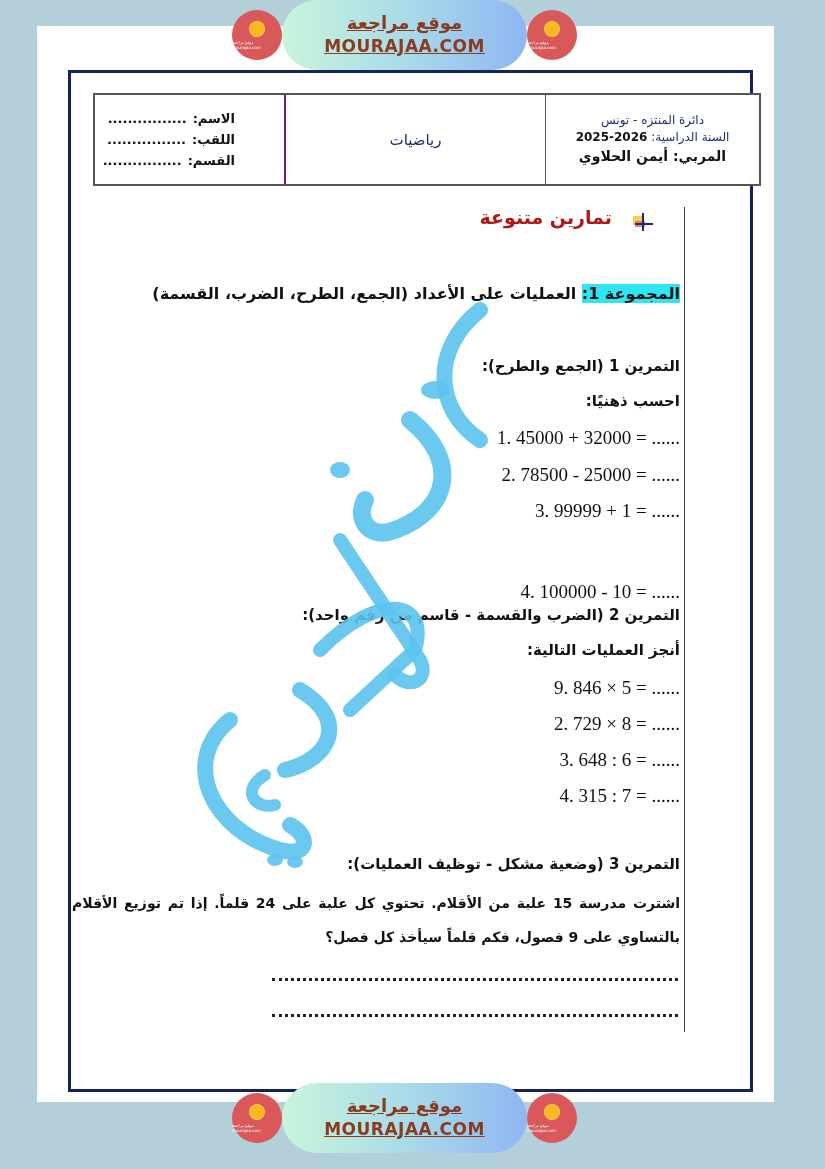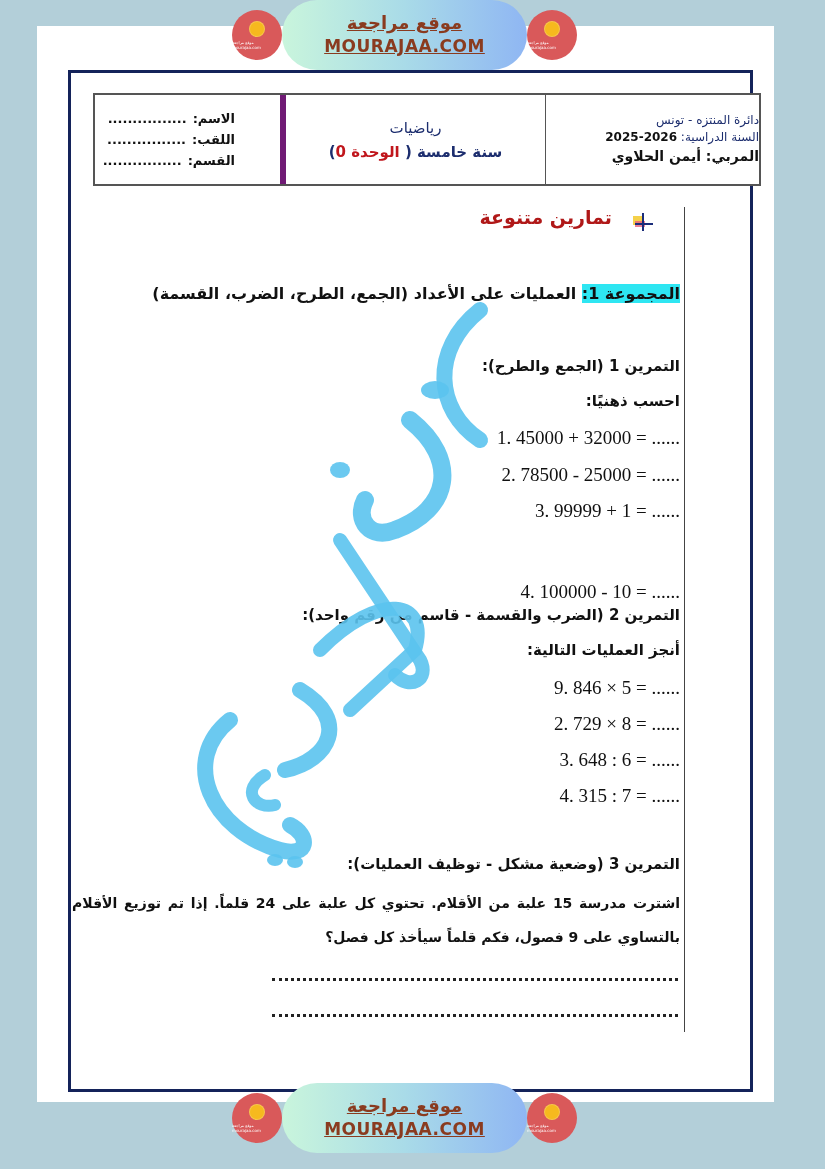--- a/index.html
+++ b/index.html
@@ -15,23 +15,23 @@
   .frame {
     position: absolute; left: 68px; top: 70px; width: 685px; height: 1022px;
     border: 3px solid #14235a; box-sizing: border-box;
   }
   .header-table {
     position: absolute; left: 93px; top: 93px; width: 668px; height: 93px;
     border: 2px solid #555; box-sizing: border-box; display: flex;
     background: #fff;
   }
   .hcell { box-sizing: border-box; height: 100%; display: flex; flex-direction: column; justify-content: center; }
-  .hcell.left { width: 191px; border-right: 6px solid #701a75; padding-right: 26px; align-items: flex-end; direction: rtl; }
+  .hcell.left { width: 191px; border-right: 2px solid #701a75; padding-right: 26px; align-items: flex-end; direction: rtl; }
   .hcell.mid { width: 260px; border-right: 1px solid #555; align-items: center; }
-  .hcell.right { flex: 1; align-items: flex-start; direction: rtl; }
+  .hcell.right { flex: 1; align-items: center; direction: rtl; }
   .field-row { font-family: "DejaVu Sans", sans-serif; font-size: 13px; font-weight: bold; color: #111; line-height: 21px; direction: rtl; white-space: nowrap; width: 140px; text-align: right; }
   .field-row .dots { margin-right: 6px; letter-spacing: 0; }
   .mid .subject { font-size: 15px; color: #1c2d6e; direction: rtl; line-height: 24px; }
   .mid .level { font-size: 15px; color: #1c2d6e; direction: rtl; font-weight: bold; line-height: 24px; }
   .mid .level .unit { color: #c0161c; }
   .right .l1 { font-size: 12px; color: #1c2d6e; line-height: 17px; }
   .right .l2 { font-size: 12px; color: #1c2d6e; line-height: 17px; }
   .right .l2 b { font-size: 12px; color: #111; }
   .right .l3 { font-size: 14px; color: #111; font-weight: bold; line-height: 21px; }
 
@@ -91,21 +91,20 @@
 </div>
 
 <div class="header-table">
   <div class="hcell left">
     <div class="field-row"><span>الاسم:</span><span class="dots">................</span></div>
     <div class="field-row"><span>اللقب:</span><span class="dots">................</span></div>
     <div class="field-row"><span>القسم:</span><span class="dots">................</span></div>
   </div>
   <div class="hcell mid">
     <div class="subject">رياضيات</div>
-    <div class="level"><span>سنة خامسة (</span> <span class="unit">الوحدة 0</span><span>)</span></div>
   </div>
   <div class="hcell right">
     <div class="l1">دائرة المنتزه - تونس</div>
     <div class="l2"><span>السنة الدراسية:</span> <b>2026-2025</b></div>
     <div class="l3">المربي: أيمن الحلاوي</div>
   </div>
 </div>
 
 <div class="vline"></div>
 

